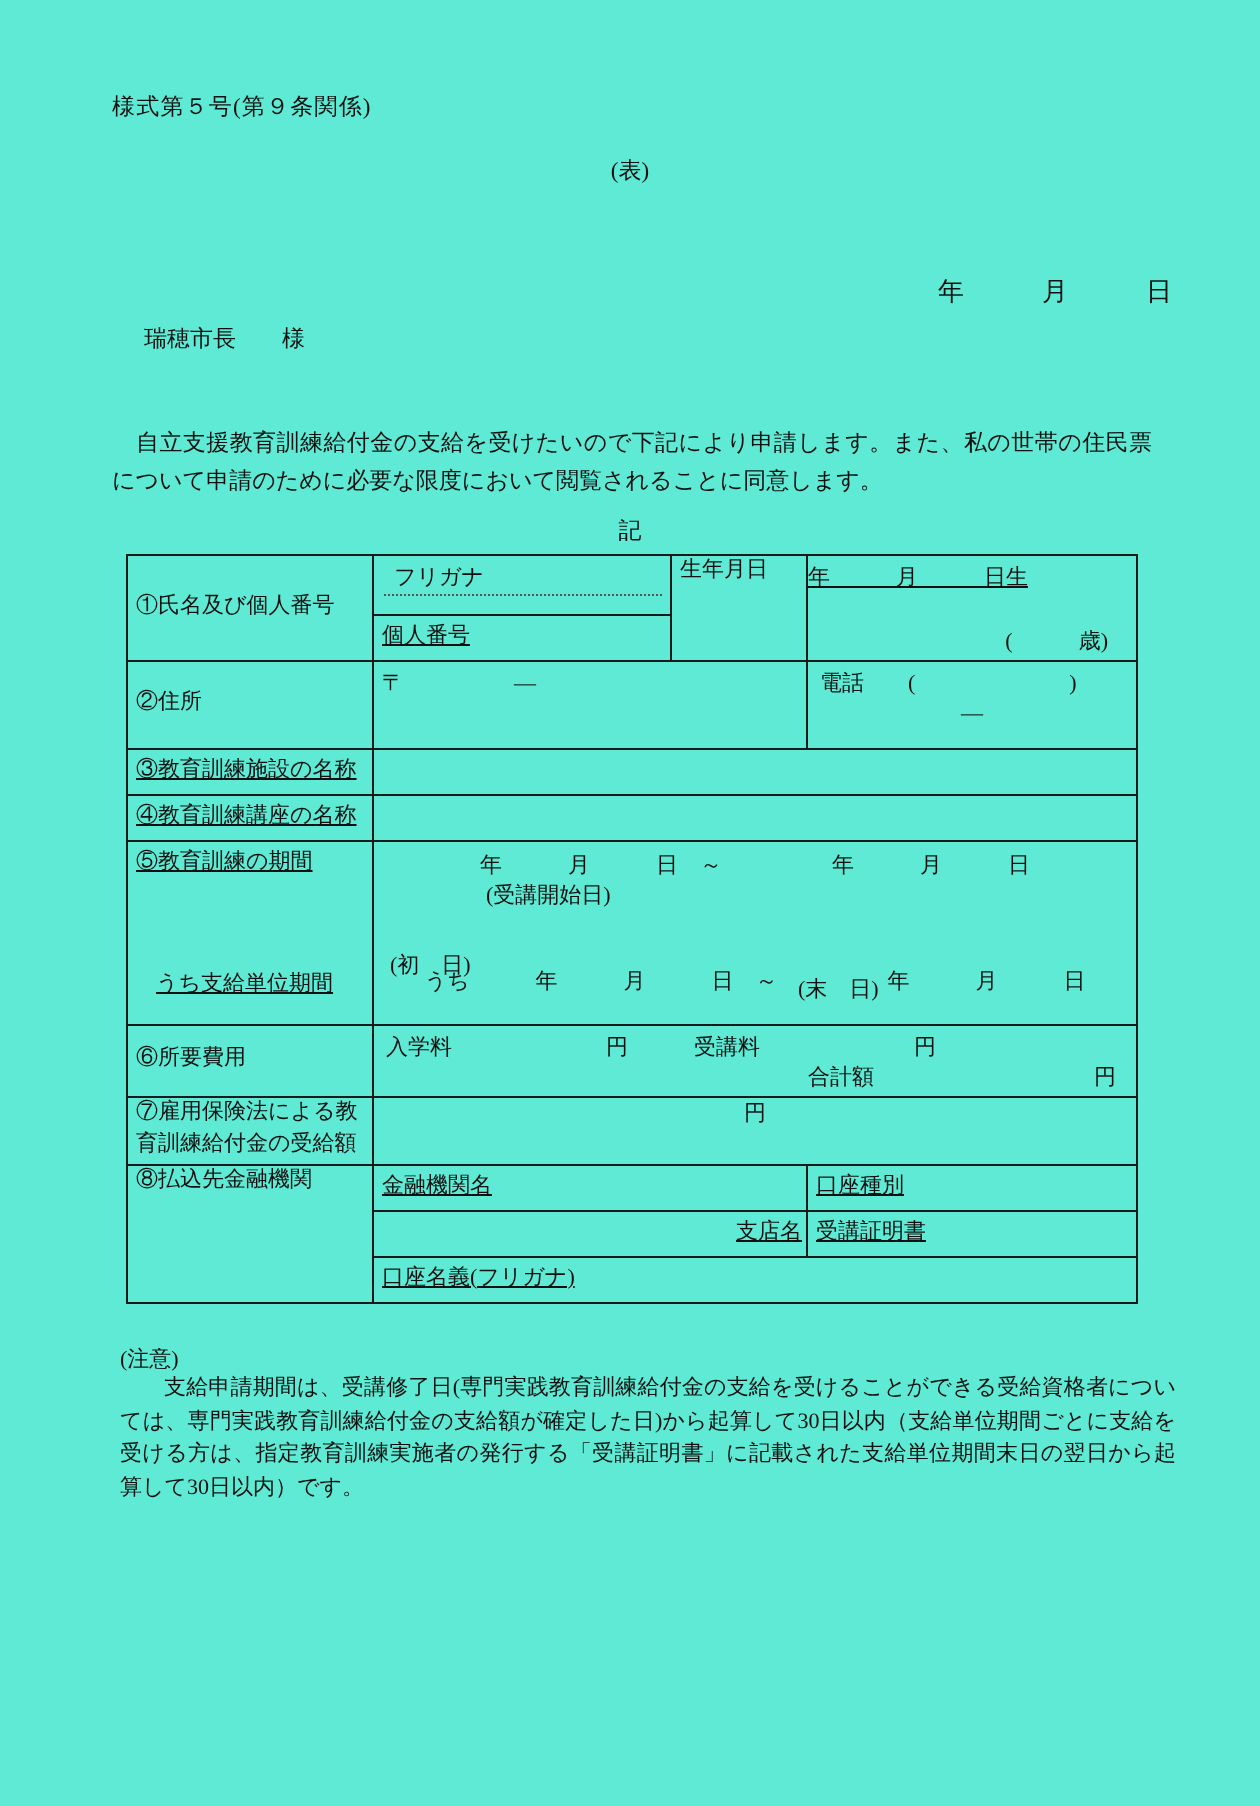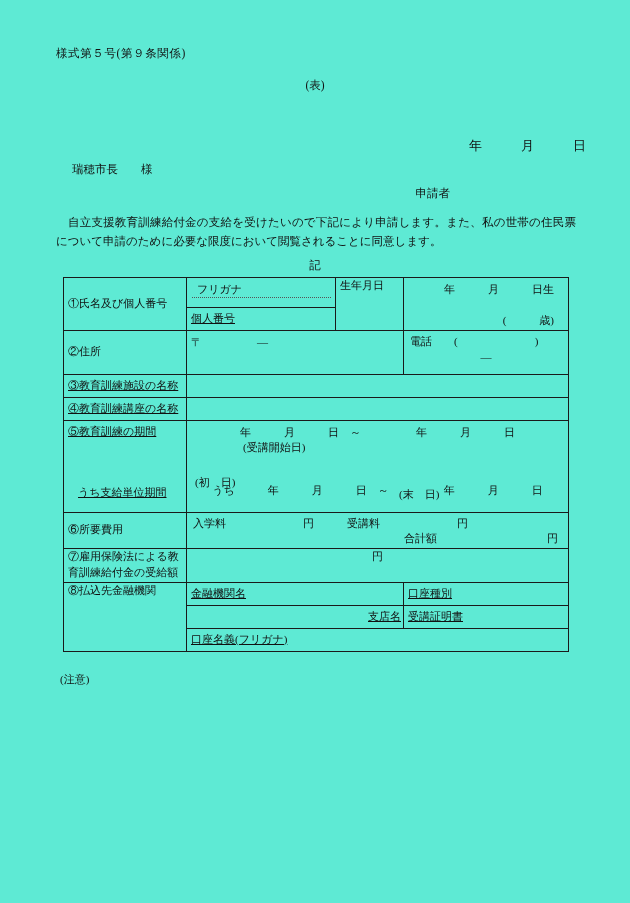--- a/index.html
+++ b/index.html
@@ -134,23 +134,24 @@
   .furi-label {
     display: block;
     padding: 2px 4px 1px 5px;
     border-bottom: 1px dotted #555;
     margin: 2px 4px 0 5px;
     line-height: 1.3;
   }
   .dateline-cell {
     display: block;
     padding: 3px 14px 0 0;
-    text-align: right;
+    text-align: left;
     white-space: pre;
     line-height: 1.5;
+    text-decoration: underline;
   }
   .agecell {
     position: absolute;
     right: 14px;
     bottom: 2px;
     white-space: pre;
   }
   .tel-top { display:block; padding: 3px 0 0 6px; white-space: pre; }
   .tel-dash { position:absolute; left: 0; right: 0; top: 20px; text-align:center; }
   .period-1 { display:block; padding: 4px 0 0 0; text-align:center; white-space: pre; }
@@ -182,21 +183,20 @@
 </style>
 </head>
 <body>
 
 <div class="page">
 
   <div class="form-no">様式第５号(第９条関係)</div>
   <div class="omote">(表)</div>
   <div class="date-line">年　　　月　　　日</div>
   <div class="addressee">瑞穂市長　　様</div>
-  <div class="applicant">申請者</div>
   <div class="body-para">自立支援教育訓練給付金の支給を受けたいので下記により申請します。また、私の世帯の住民票について申請のために必要な限度において閲覧されることに同意します。</div>
   <div class="ki">記</div>
 
   <table class="form-table">
     <colgroup>
       <col style="width:123px">
       <col style="width:149px">
       <col style="width:68px">
       <col style="width:165px">
     </colgroup>
@@ -311,14 +311,15 @@
       <tr>
         <td colspan="3" style="height:17px;">
           <span class="lbl">口座名義(フリガナ)</span>
         </td>
       </tr>
 
     </tbody>
   </table>
 
   <div class="notes-title">(注意)</div>
+  <div class="notes-body">支給申請期間は、受講修了日(専門実践教育訓練給付金の支給を受けることができる受給資格者については、専門実践教育訓練給付金の支給額が確定した日)から起算して30日以内（支給単位期間ごとに支給を受ける方は、指定教育訓練実施者の発行する「受講証明書」に記載された支給単位期間末日の翌日から起算して30日以内）です。</div>
 
 </div>
 
 </body></html>

